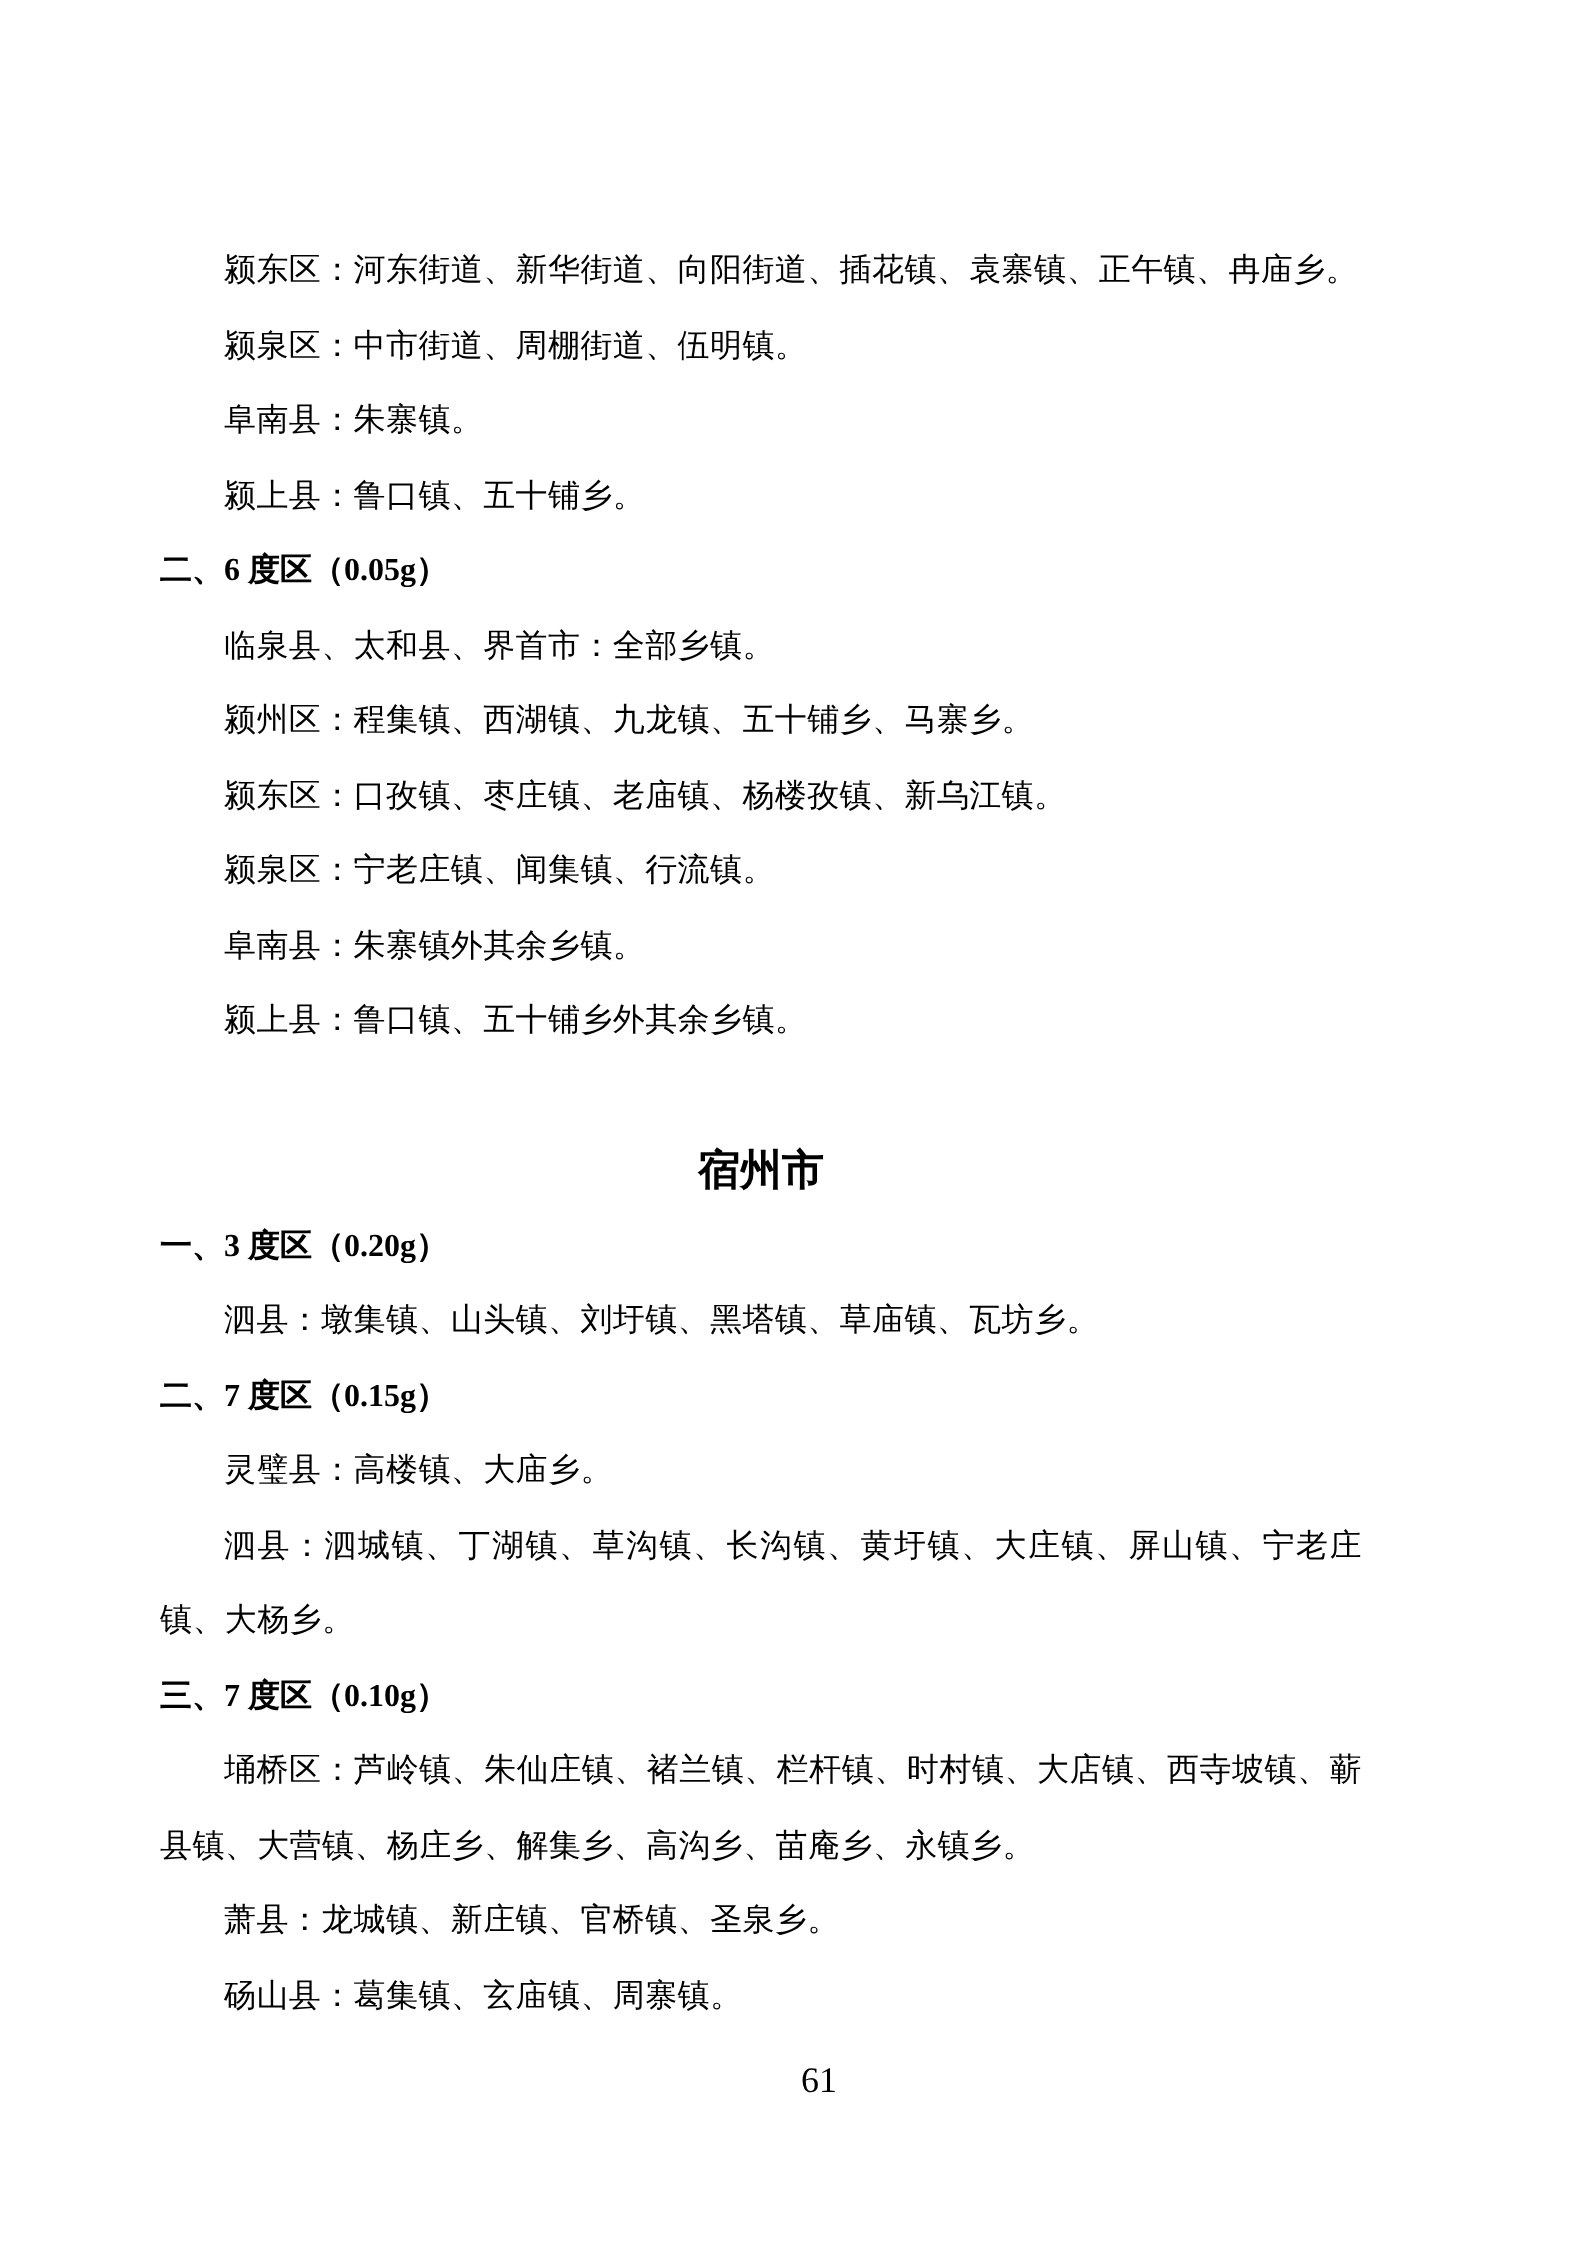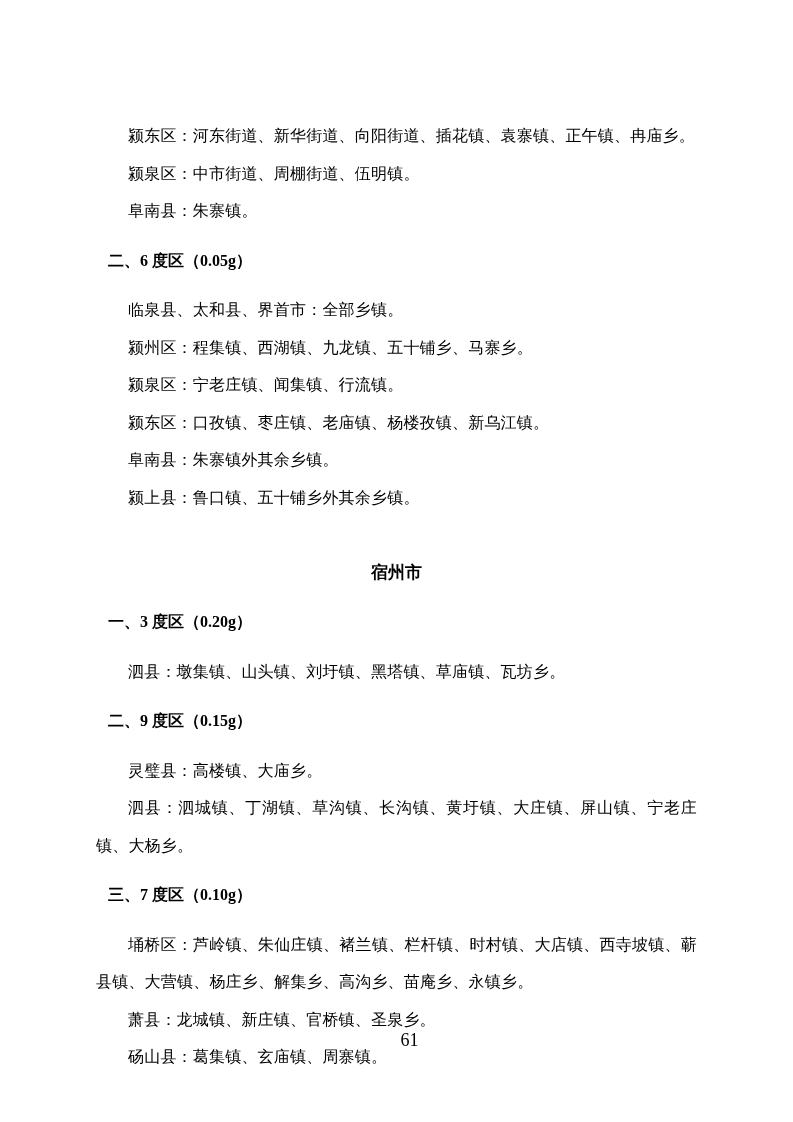--- a/index.html
+++ b/index.html
@@ -11,42 +11,42 @@
     position: relative;
     width: 793px;
     height: 1122px;
     background: #ffffff;
     color: #000000;
     font-family: "Liberation Serif", serif;
     overflow: hidden;
   }
   .content {
     position: absolute;
-    left: 96px;
+    left: 80px;
     top: 117px;
     width: 601px;
   }
   .para {
     margin: 0;
     font-size: 16px;
     line-height: 37.5px;
     text-align: justify;
     text-indent: 2em;
     letter-spacing: 0.2px;
   }
   .heading {
-    margin: 12px;
+    margin: 0;
     font-size: 16px;
     line-height: 37.5px;
     font-weight: bold;
     text-indent: 0;
   }
   .city-title {
     margin: 37.5px 0 0 0;
-    font-size: 17px;
+    font-size: 21px;
     line-height: 37.5px;
     font-weight: bold;
     text-align: center;
   }
   .footer {
     position: absolute;
     left: 13px;
     top: 1029px;
     width: 100%;
     text-align: center;
@@ -55,31 +55,32 @@
   }
 </style>
 </head>
 <body>
 
 <div class="page">
   <main class="content">
     <p class="para">颍东区：河东街道、新华街道、向阳街道、插花镇、袁寨镇、正午镇、冉庙乡。</p>
     <p class="para">颍泉区：中市街道、周棚街道、伍明镇。</p>
     <p class="para">阜南县：朱寨镇。</p>
+    <p class="para">颍上县：鲁口镇、五十铺乡。</p>
     <h3 class="heading">二、6 度区（0.05g）</h3>
     <p class="para">临泉县、太和县、界首市：全部乡镇。</p>
     <p class="para">颍州区：程集镇、西湖镇、九龙镇、五十铺乡、马寨乡。</p>
+    <p class="para">颍东区：口孜镇、枣庄镇、老庙镇、杨楼孜镇、新乌江镇。</p>
     <p class="para">颍泉区：宁老庄镇、闻集镇、行流镇。</p>
-    <p class="para">颍东区：口孜镇、枣庄镇、老庙镇、杨楼孜镇、新乌江镇。</p>
     <p class="para">阜南县：朱寨镇外其余乡镇。</p>
     <p class="para">颍上县：鲁口镇、五十铺乡外其余乡镇。</p>
     <h2 class="city-title">宿州市</h2>
     <h3 class="heading">一、3 度区（0.20g）</h3>
     <p class="para">泗县：墩集镇、山头镇、刘圩镇、黑塔镇、草庙镇、瓦坊乡。</p>
-    <h3 class="heading">二、9 度区（0.15g）</h3>
+    <h3 class="heading">二、7 度区（0.15g）</h3>
     <p class="para">灵璧县：高楼镇、大庙乡。</p>
     <p class="para">泗县：泗城镇、丁湖镇、草沟镇、长沟镇、黄圩镇、大庄镇、屏山镇、宁老庄镇、大杨乡。</p>
     <h3 class="heading">三、7 度区（0.10g）</h3>
     <p class="para">埇桥区：芦岭镇、朱仙庄镇、褚兰镇、栏杆镇、时村镇、大店镇、西寺坡镇、蕲县镇、大营镇、杨庄乡、解集乡、高沟乡、苗庵乡、永镇乡。</p>
     <p class="para">萧县：龙城镇、新庄镇、官桥镇、圣泉乡。</p>
     <p class="para">砀山县：葛集镇、玄庙镇、周寨镇。</p>
   </main>
 
   <footer class="footer">
     <span>61</span>

